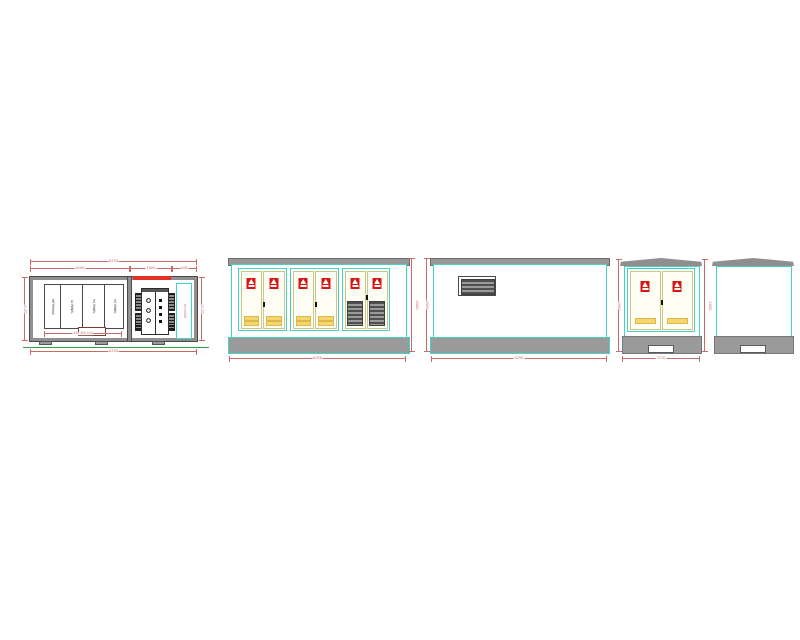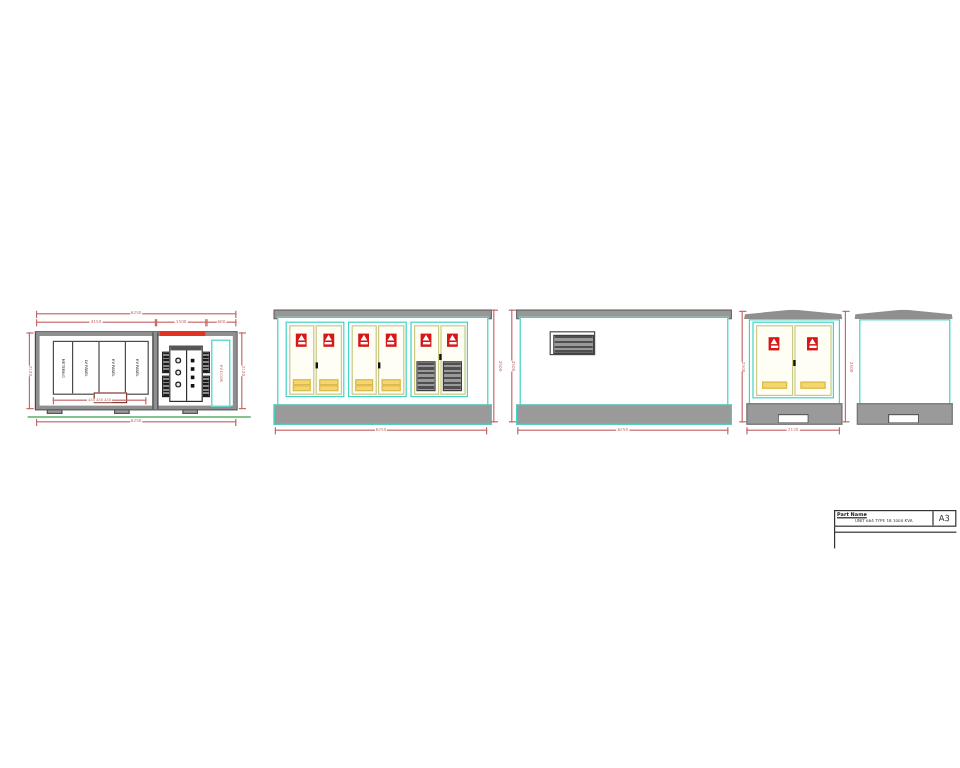--- a/index.html
+++ b/index.html
@@ -250,25 +250,14 @@
     </div>
   </div>
 
   <div class="view" style="left:705px;top:252px;width:95px;height:118px;">
     <div class="roofslope" style="left:7px;top:6px;width:82px;height:8px;"></div>
     <div class="wall" style="left:11px;top:14px;width:74px;height:70px;"></div>
     <div class="baseplinth darkedge" style="left:9px;top:84px;width:78px;height:16px;"></div>
     <div class="notch" style="left:35px;top:93px;width:26px;height:8px;"></div>
   </div>
 
-  <div class="view" style="left:695px;top:425px;width:103px;height:35px;">
-    <div class="tbbox" style="left:0;top:0;width:102px;height:14px;">
-      <div class="tbleft">
-        <div class="tbheader">Part Name</div>
-        <div class="tbname">UNIT 6b4 TYPE 18 1000 KVA</div>
-      </div>
-      <div class="tba3">A3</div>
-    </div>
-    <div class="tbline-h" style="left:0;top:18px;width:102px;"></div>
-    <div class="tbline-v" style="left:0;top:14px;height:18px;"></div>
-  </div>
 
 </div>
 
 </body></html>

